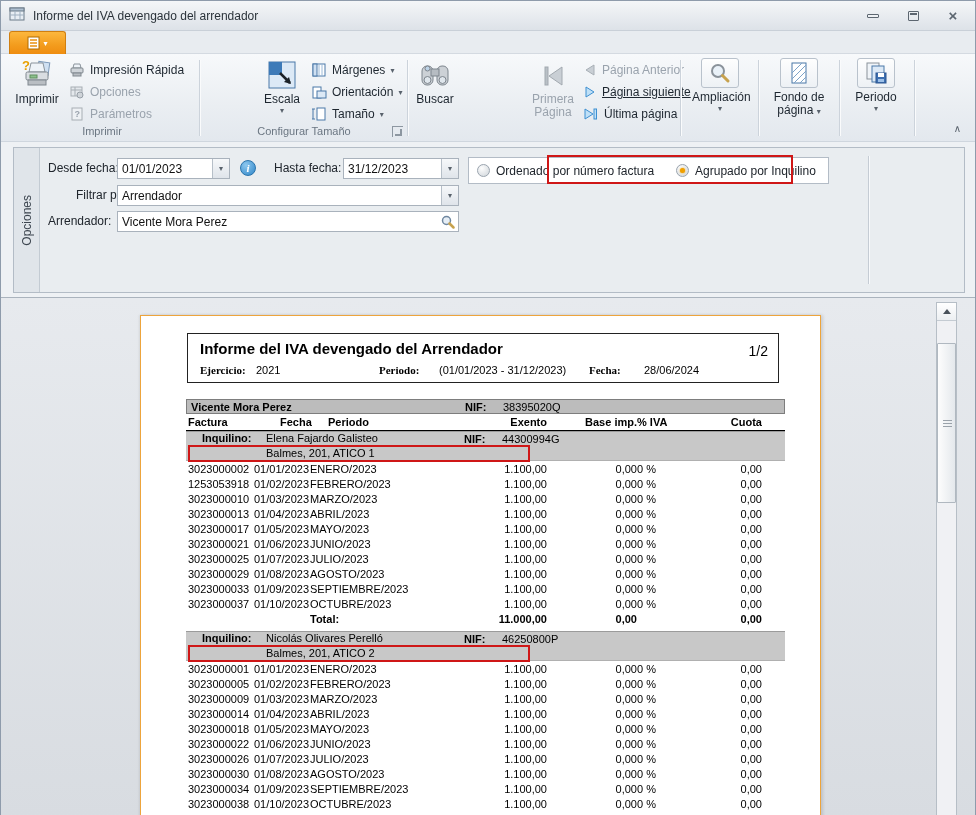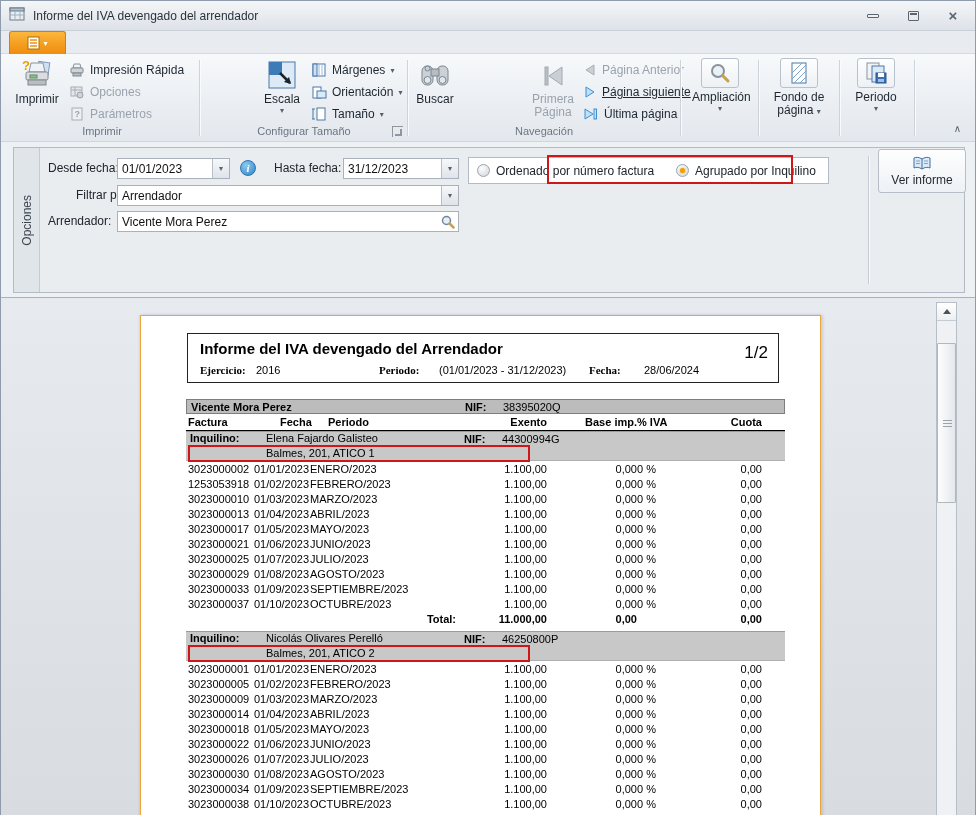--- a/index.html
+++ b/index.html
@@ -100,51 +100,51 @@
     border-right:4px solid transparent; border-bottom:5px solid #4a525b; }
   .sb-thumb { position:absolute; left:0px; top:40px; width:19px; height:160px;
     background:linear-gradient(90deg,#fdfdfd,#e4e8ec); border:1px solid #b0b8c0; border-radius:1px; }
   .sb-grip { position:absolute; left:5px; top:76px; width:9px; height:8px;
     background:repeating-linear-gradient(#9aa2aa 0 1px, transparent 1px 3px); }
 
   
   .report { position:absolute; left:0; top:0; width:100%; font-size:11px; color:#000; }
   .rheader { position:absolute; left:46px; top:17px; width:592px; height:50px; border:1px solid #222; }
   .rtitle { position:absolute; left:12px; top:6px; font-size:15px; font-weight:bold; }
-  .rpage { position:absolute; right:10px; top:9px; font-size:17px; }
+  .rpage { position:absolute; right:10px; top:9px; font-size:14px; }
   .rmeta { position:absolute; left:12px; top:30px; width:570px; display:flex; }
   .rmeta b { font-weight:bold;font-family:Liberation Serif, serif; }
   .m-ej-l { width:56px; } .m-ej-v { width:123px; } .m-pe-l { width:60px; } .m-pe-v { width:150px; }
   .m-fe-l { width:55px; }
 
   .rtable { position:absolute; left:45px; top:83px; width:599px; }
   .band { position:relative; background:#c0c0c0; }
   .owner-band { height:15px; border:1px solid #7d7d7d; background:#bcbcbc; }
   .owner-band .b-name { position:absolute; left:4px; top:1px; font-weight:bold; }
   .b-nifl { position:absolute; left:278px; top:1px; font-weight:bold; }
   .b-nifv { position:absolute; left:316px; top:1px; }
   .colhead { display:flex; height:17px; align-items:center; font-weight:bold; border-bottom:1px solid #000; }
   .tenant-band { height:30px; background:#c8c8c8; border-top:1px solid #9b9b9b; border-bottom:1px solid #b0b0b0; }
-  .tenant-band .b-label { position:absolute; left:4px; top:0px; font-weight:bold; }
+  .tenant-band .b-label { position:absolute; left:16px; top:0px; font-weight:bold; }
   .tenant-band .b-name { position:absolute; left:80px; top:0px; }
   .tenant-band .b-addr { position:absolute; left:80px; top:15px; }
   .tenant-band .red-box { left:2px; top:13px; width:342px; height:17px; }
   .row { display:flex; height:15px; align-items:center; }
   .c { display:block; white-space:nowrap; overflow:visible; }
   .c0 { width:68px; text-align:left; padding-left:2px; }
   .c1 { width:50px; text-align:right; }
   .c2 { width:180px; text-align:left; padding-left:6px; }
   .c3 { width:63px; text-align:right; }
   .c4 { width:90px; text-align:right; }
   .c5 { width:40px; }
   .c6 { width:108px; text-align:right; padding-right:23px; }
   .colhead .c1 { text-align:center; padding-left:26px; }
   .colhead .c2 { padding-left:24px; }
   .total-row { font-weight:bold; height:16px; }
-  .total-row .tlabel { text-align:right; padding-right:28px; font-weight:bold; }
+  .total-row .tlabel { padding-right:28px; font-weight:bold; }
   .tgroup { margin-bottom:4px; }
 </style>
 </head>
 <body>
 
 <div class="window">
 
   <div class="titlebar">
     <span class="appicon">
       <svg width="16" height="16" viewBox="0 0 16 16">
@@ -308,21 +308,20 @@
           </svg>
         <span>Página siguiente</span>
       </div>
       <div class="smallbtn" style="left:172px; top:50px;">
         <svg width="16" height="14" viewBox="0 0 16 14">
             <polygon points="2,2 2,12 10,7" fill="#bfe0f7" stroke="#3d8fd1"></polygon>
             <rect x="11" y="2" width="2.5" height="10" fill="#bfe0f7" stroke="#3d8fd1"></rect>
           </svg>
         <span>Última página</span>
       </div>
-      <div class="grouplabel">Navegación</div>
     </div>
     <div class="vsep" style="left:679px;"></div>
 
     <div class="rgroup" style="left:683px; width:72px;">
       <div class="bigbtn" style="left:8px;">
         <div class="iconbox">
           <svg width="22" height="22" viewBox="0 0 22 22">
               <circle cx="9" cy="9" r="6" fill="#e9f1f8" stroke="#8a929a" stroke-width="2"></circle>
               <line x1="13.5" y1="13.5" x2="19" y2="19" stroke="#c7a24e" stroke-width="3" stroke-linecap="round"></line>
             </svg>
@@ -413,41 +412,33 @@
         </label>
         <label class="radio" style="margin-left:22px;">
           <span class="rcircle sel"></span>
           <span>Agrupado por Inquilino</span>
         </label>
         <span class="redbox" style="left:78px; top:-3px; width:246px; height:29px;"></span>
       </div>
 
       <div class="panelsep"></div>
 
-      <div class="verinforme">
-        <svg width="20" height="15" viewBox="0 0 20 15">
-            <path d="M10 3 C7 1 4 1 2 2 L2 12 C4 11 7 11 10 13 C13 11 16 11 18 12 L18 2 C16 1 13 1 10 3 Z" fill="#dce9f6" stroke="#3a6ea8"></path>
-            <line x1="10" y1="3" x2="10" y2="13" stroke="#3a6ea8"></line>
-            <path d="M4 5 h4 M4 7.5 h4 M12 5 h4 M12 7.5 h4" stroke="#7da3c8"></path>
-          </svg>
-        <span>Ver informe</span>
-      </div>
     </div>
   </div>
 
   <div class="preview">
     <div class="page">
       <div class="report">
 
         <div class="rheader">
           <span class="rtitle">Informe del IVA devengado del Arrendador</span>
           <span class="rpage">1/2</span>
           <div class="rmeta">
             <b class="m-ej-l">Ejercicio:</b>
-            <span class="m-ej-v">2016</span>
+            <span class="m-ej-v">2021</span>
             <b class="m-pe-l">Periodo:</b>
             <span class="m-pe-v">(01/01/2023 - 31/12/2023)</span>
             <b class="m-fe-l">Fecha:</b>
             <span>28/06/2024</span>
           </div>
         </div>
 
         <div class="rtable">
           <div class="band owner-band">
             <span class="b-name">Vicente Mora Perez</span>

